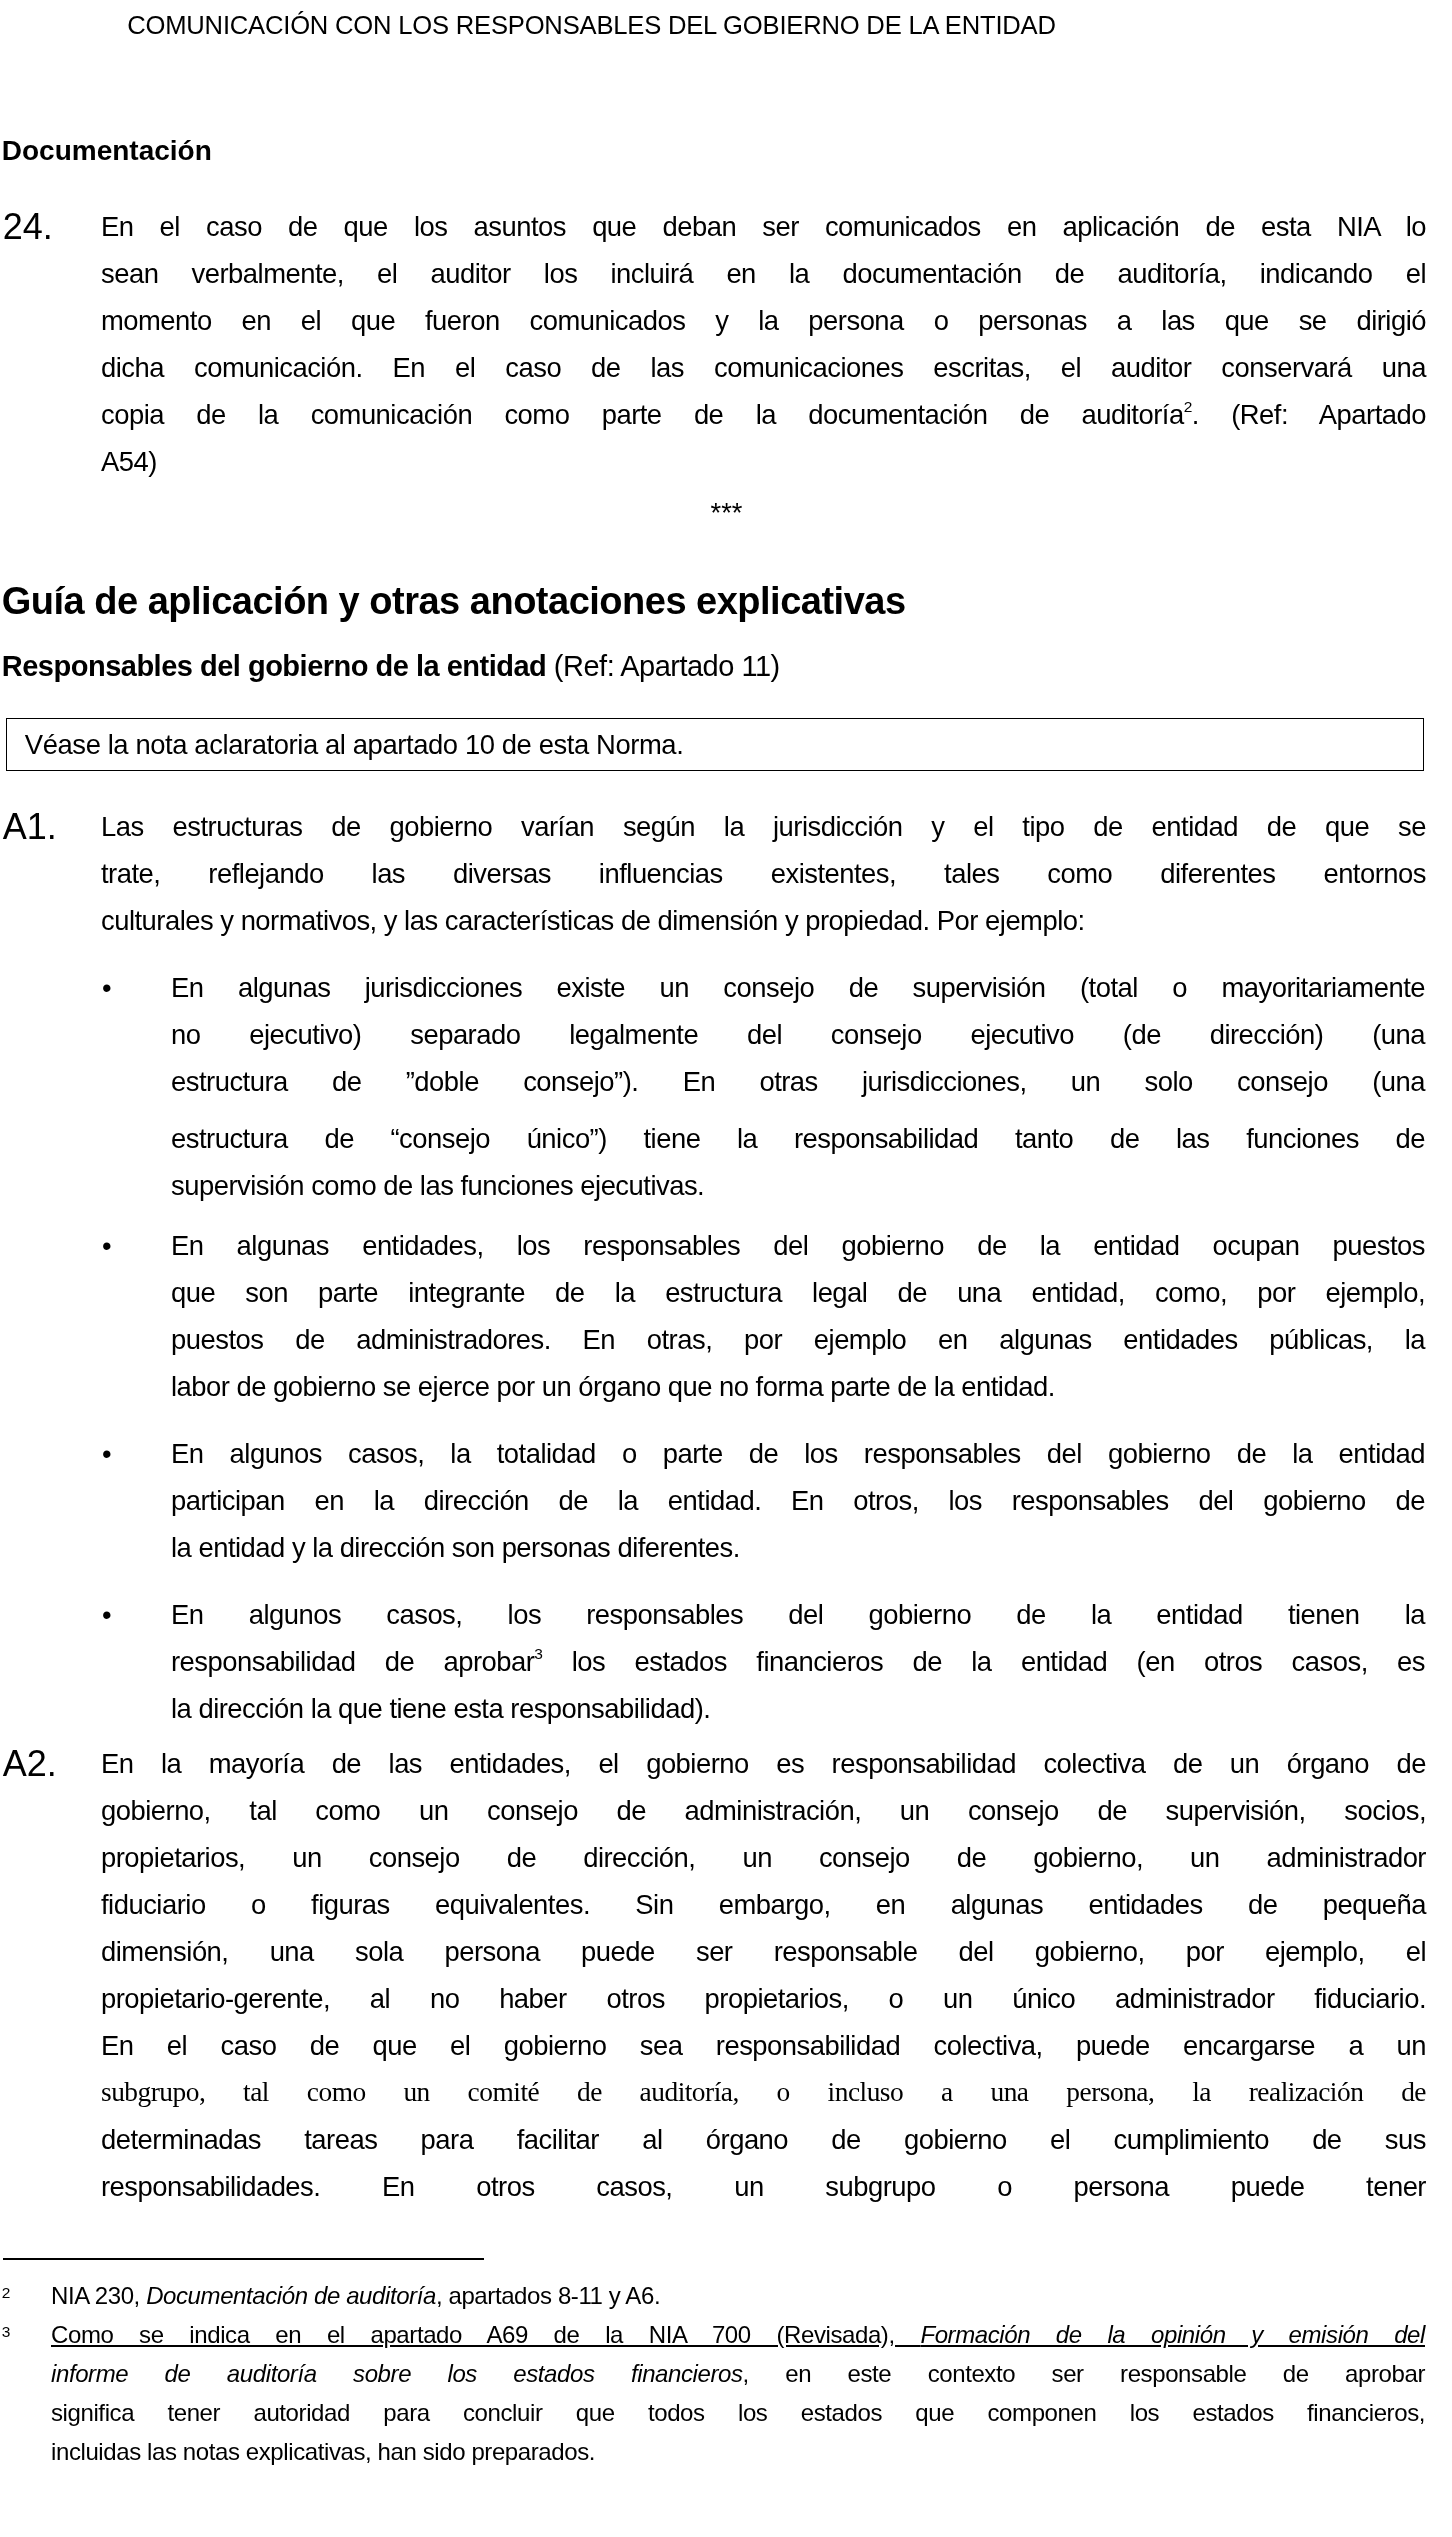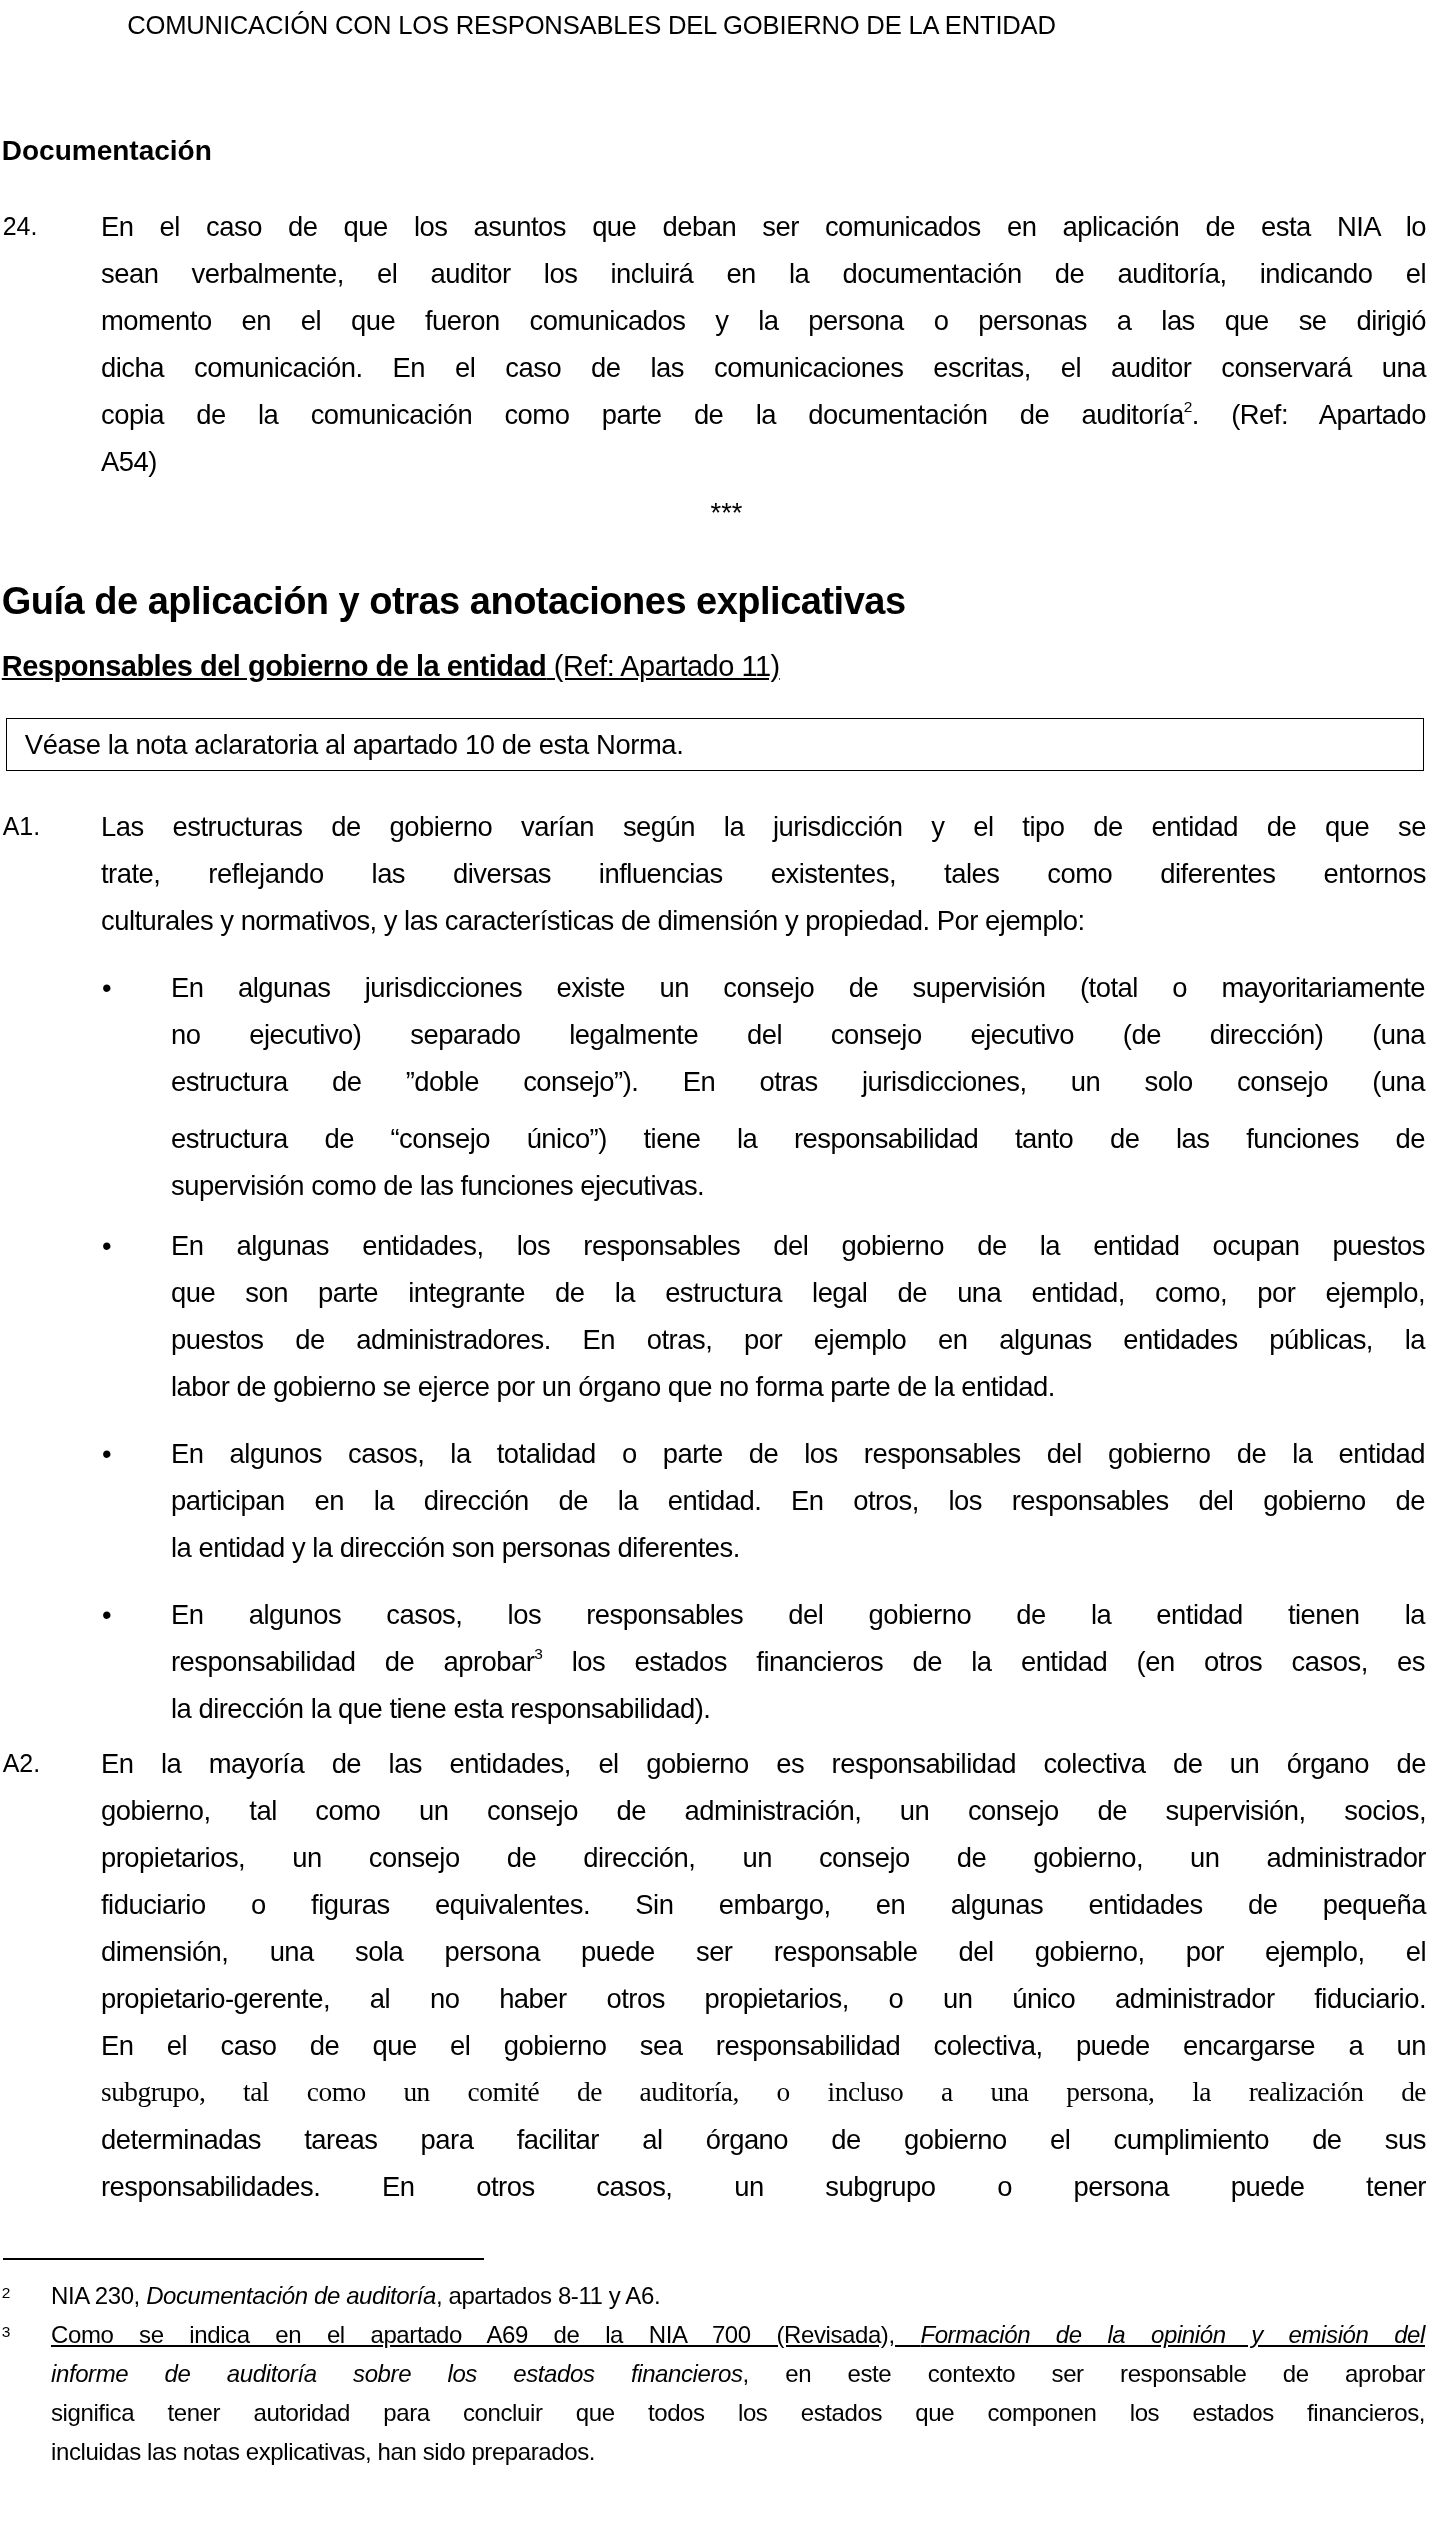--- a/index.html
+++ b/index.html
@@ -2,28 +2,28 @@
 <html style="font-size:14.6px"><head>
 <meta charset="utf-8">
 <style>
   html, body { margin: 0; padding: 0; background: #ffffff; }
   body { width: 1453px; height: 2538px; position: relative; overflow: hidden;
          font-family: "Liberation Sans", "DejaVu Sans", sans-serif; color: #000; }
   .page-header { position: absolute; top: 7.3px; left: 0; width: 1183px; text-align: center;
                  font-size: 25.6px; line-height: 37px; letter-spacing: -0.2px; }
   .h-doc { position: absolute; left: 1.8px; top: 131px; font-size: 28px; font-weight: bold; line-height: 40px; }
   .para { position: absolute; }
-  .para-num { position: absolute; left: 2.7px; font-size: 25px; line-height: 47px; }
+  .para-num { position: absolute; left: 2.7px; font-size: 36px; line-height: 47px; }
   .line { display: block; font-size: 27.4px; line-height: 47px; text-align: justify;
           text-align-last: justify; white-space: nowrap; overflow: visible; height: 47px; letter-spacing: -0.5px; }
   .line.last { text-align-last: left; }
   sup { font-size: 15.5px; line-height: 0; vertical-align: 12px; }
   .stars { position: absolute; left: 0; width: 1453px; top: 494px; text-align: center; font-size: 27.4px; line-height: 37px; }
   .h-guia { position: absolute; left: 1.8px; top: 576px; font-size: 38px; font-weight: bold; line-height: 51px; letter-spacing: -0.5px; }
-  .h-resp { position: absolute; left: 1.8px; top: 644px; font-size: 29px; line-height: 44px; letter-spacing: -0.5px; text-decoration: underline; }
+  .h-resp { position: absolute; left: 1.8px; top: 644px; font-size: 29px; line-height: 44px; letter-spacing: -0.5px; }
   .h-resp b { font-weight: bold; }
   .note-box { position: absolute; left: 5.5px; top: 718px; width: 1418px; height: 53px;
               border: 1.8px solid #000; box-sizing: border-box; }
   .note-box span { position: absolute; left: 18.3px; top: 5.5px; font-size: 27.4px; line-height: 40px; letter-spacing: -0.4px; }
   .bullet { position: absolute; left: 102px; font-size: 27.4px; line-height: 47px; }
   .fn-rule { position: absolute; left: 2.7px; top: 2258px; width: 481px; height: 1.8px; background: #000; }
   .fn-num { position: absolute; left: 1.8px; font-size: 15.5px; line-height: 20px; }
   .fn { position: absolute; left: 51px; width: 1374px; }
   .fn .line { font-size: 24px; line-height: 39px; height: 39px; letter-spacing: -0.4px; }
   i { font-style: italic; }

